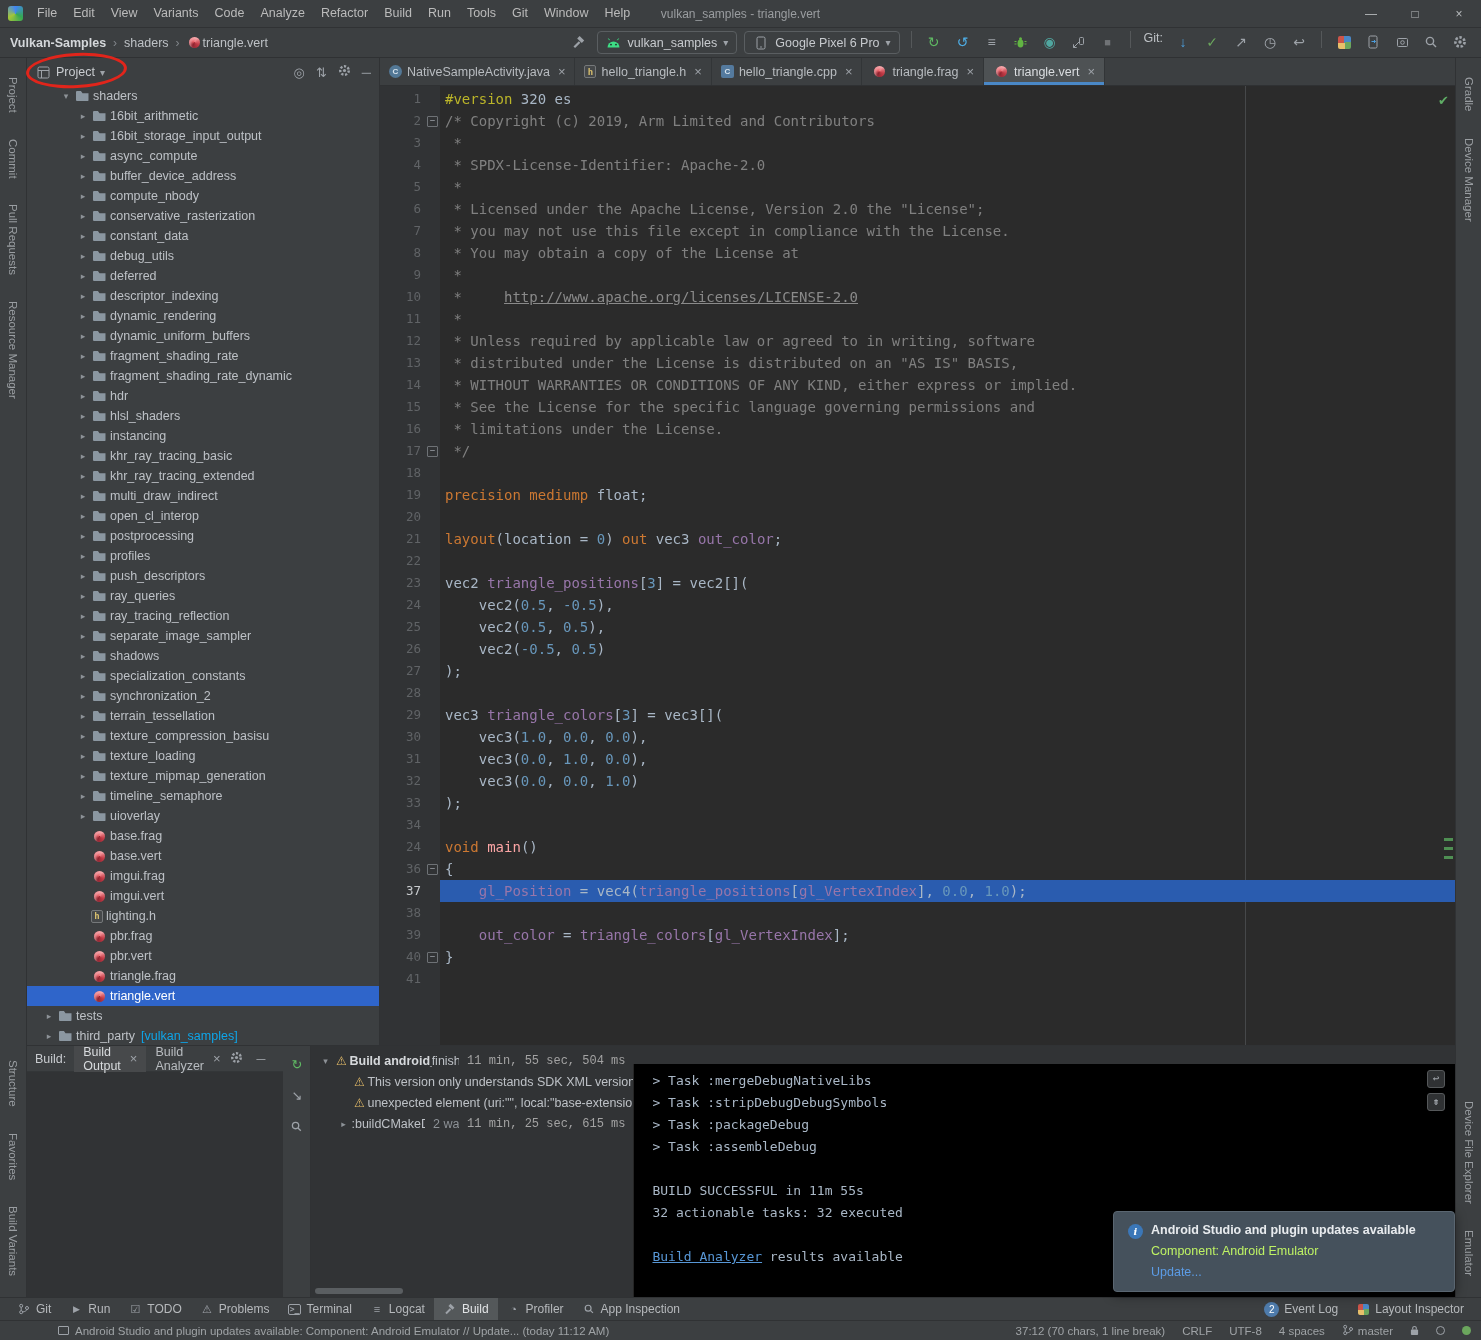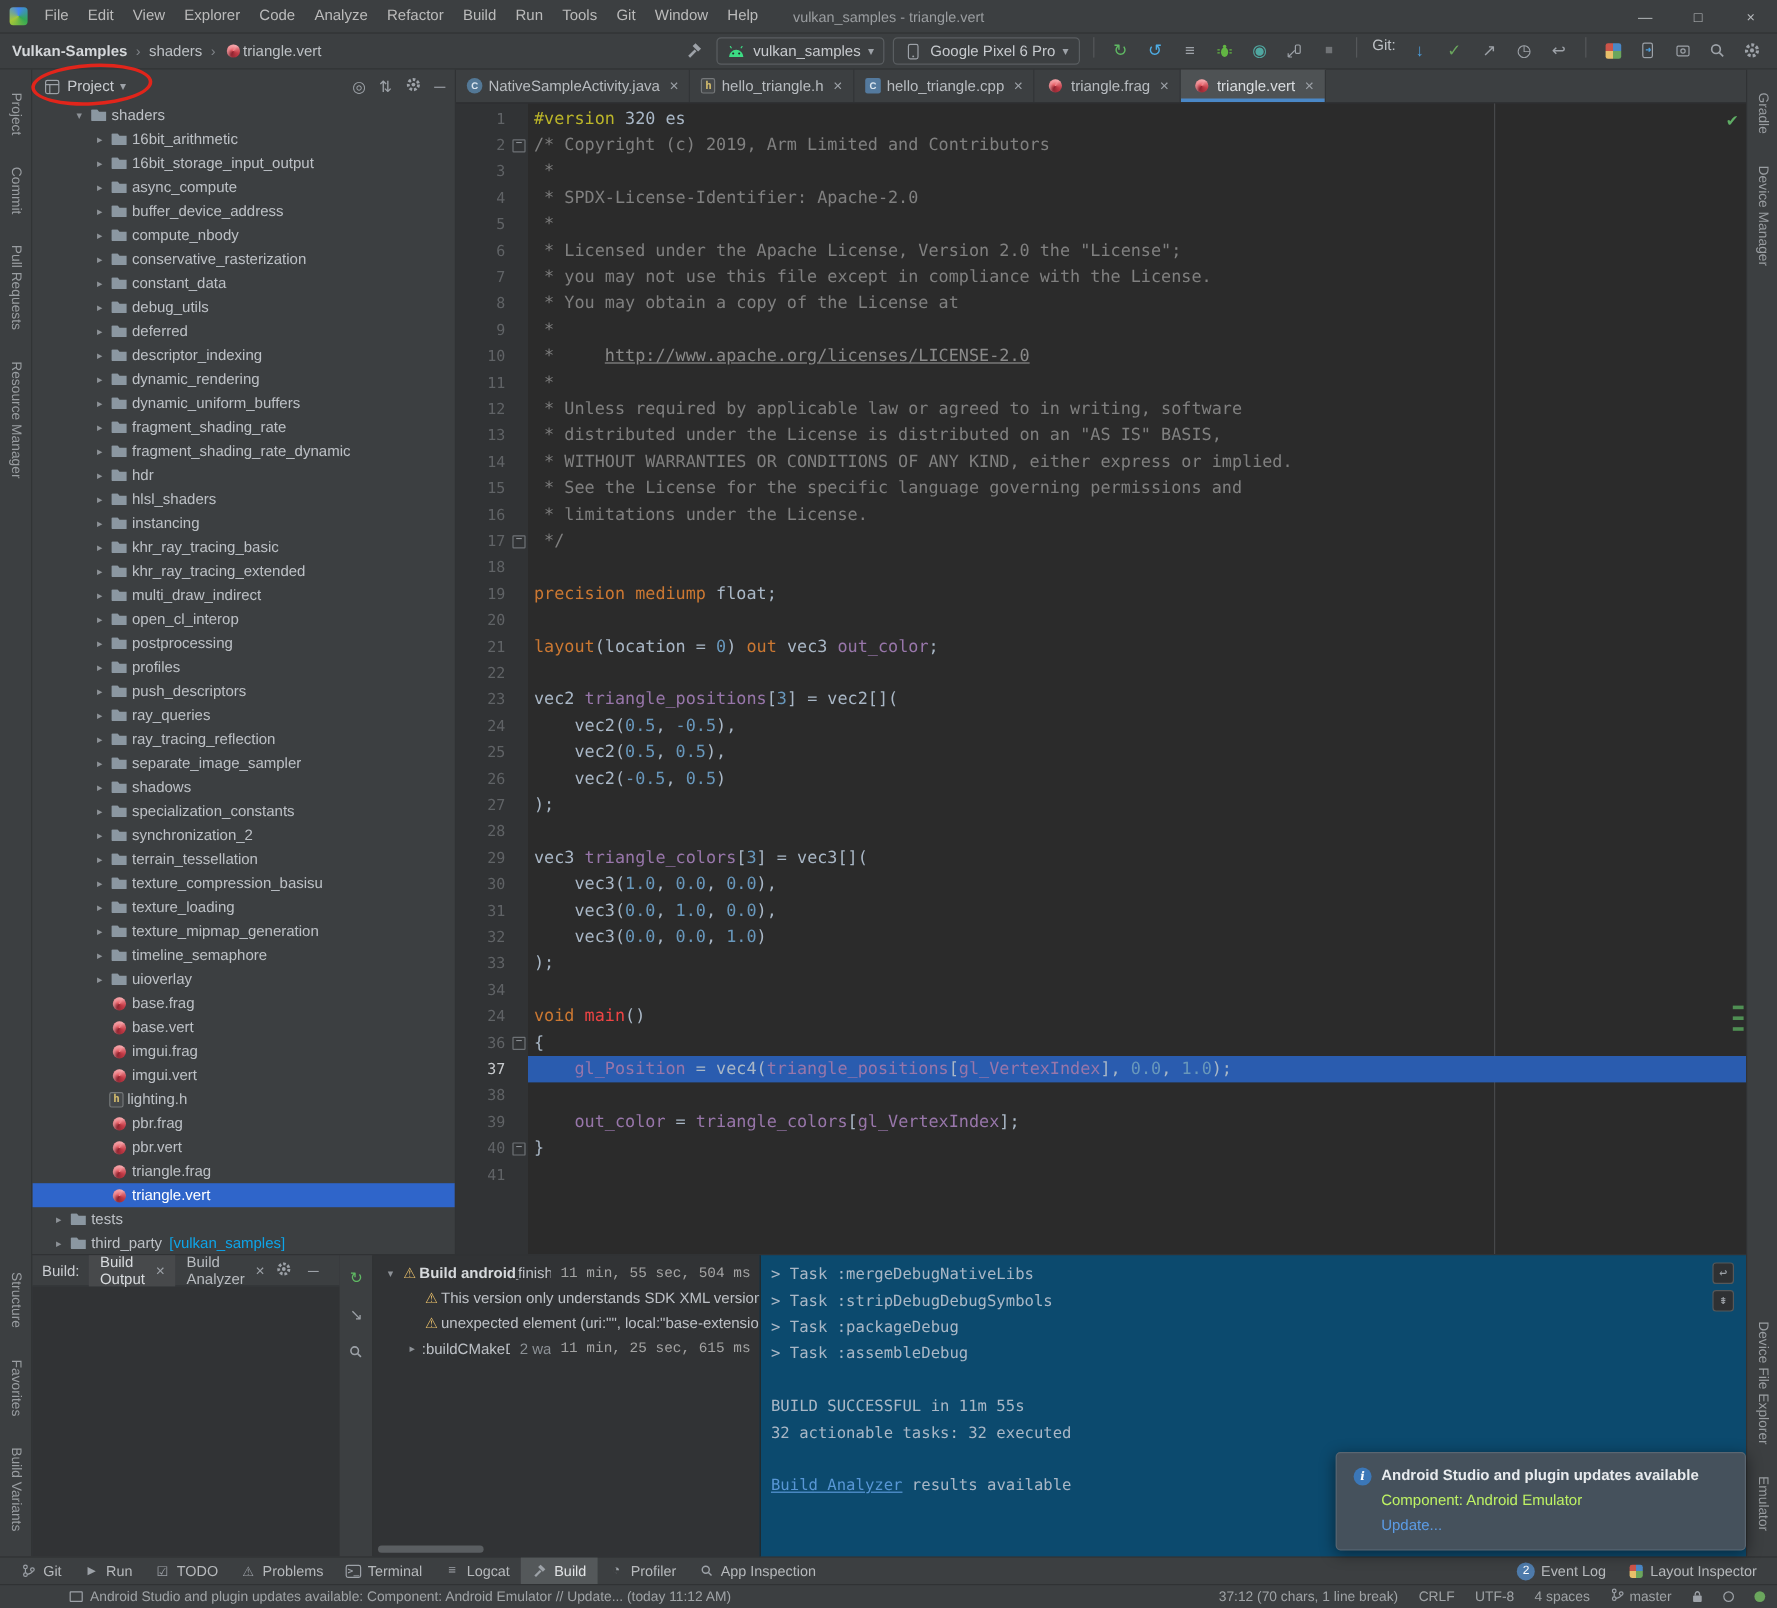--- a/index.html
+++ b/index.html
@@ -75,21 +75,21 @@
   .foldbox{width:15px;flex:0 0 15px;height:22px;display:inline-flex;align-items:center;justify-content:center;}
   .foldbox.fm::before{content:"−";display:block;width:9px;height:9px;line-height:7px;text-align:center;font-size:9px;color:#9da2a8;border:1px solid #6e7276;border-radius:1px;background:#313335;}
   .code{flex:1;position:relative;padding-top:2px;font:14px/22px "DejaVu Sans Mono",monospace;color:#a9b7c6;white-space:pre;min-width:0;}
   .cl{height:22px;position:relative;z-index:1;padding-left:5px;}
   .cl.sel{background:#2a5caf;}
   .tk-kw{color:#cc7832;}
   .tk-num{color:#6897bb;}
   .tk-cm{color:#808080;}
   .tk-cml{color:#8a8a8a;text-decoration:underline;}
   .tk-var{color:#9876aa;}
-  .tk-fn{color:#ef4444;}
+  .tk-fn{color:#fca5a5;}
   .tk-mac{color:#bbb529;}
   .tk-pl{color:#a9b7c6;}
   .margin-guide{position:absolute;left:865px;top:0;bottom:0;width:1px;background:#46484a;z-index:0;}
   .okcheck{position:absolute;top:7px;right:6px;color:#5fad65;font-size:13px;z-index:5;}
   .tick{position:absolute;right:2px;width:9px;height:3px;background:#4f8f53;z-index:5;}
 
   
   .build{height:252px;flex:0 0 252px;display:flex;flex-direction:row;background:#313335;border-top:1px solid #303234;}
   .build-header{height:26px;flex:0 0 26px;background:#3c3f41;display:flex;align-items:center;padding:0 8px;font-size:12.5px;border-bottom:1px solid #333638;}
   .build-label{color:#c9ccd0;margin-right:8px;}
@@ -99,21 +99,21 @@
   .build-content{flex:1;display:flex;min-height:0;}
   .bstrip{width:28px;flex:0 0 28px;background:#3c3f41;border-right:1px solid #303234;display:flex;flex-direction:column;align-items:center;gap:13px;padding-top:9px;}
   .bstrip .tb-icon{min-width:18px;height:18px;font-size:13px;}
   .btree{width:322px;flex:0 0 322px;background:#313335;padding-top:4px;font-size:12.5px;position:relative;overflow:hidden;}
   .btrow{height:21px;display:flex;align-items:center;white-space:nowrap;overflow:hidden;color:#bdc1c6;}
   .blabel{overflow:hidden;flex:0 1 auto;}
   .blabel.boldl{font-weight:bold;color:#d6d9dc;}
   .bnote{color:#8d9297;margin-left:8px;overflow:hidden;flex:0 1 auto;}
   .dur{margin-left:auto;color:#a3a3a3;padding:0 8px 0 8px;flex:0 0 auto;font-size:12px;font-family:Liberation Mono, monospace;}
   .hthumb{position:absolute;left:4px;bottom:3px;width:88px;height:6px;border-radius:3px;background:#5a5e61;}
-  .bconsole{flex:1;background:#0c4a6e;border-left:1px solid #252525;position:relative;padding:6px 8px;font:13px/22px "DejaVu Sans Mono",monospace;color:#bcbfc4;min-width:0;}
+  .bconsole{flex:1;background:#000000;border-left:1px solid #252525;position:relative;padding:6px 18px;font:13px/22px "DejaVu Sans Mono",monospace;color:#bcbfc4;min-width:0;margin-top:18px;}
   .consline{height:22px;white-space:pre;}
   .clink{color:#5897d6;text-decoration:underline;}
   .cons-icons{position:absolute;top:6px;right:10px;display:flex;flex-direction:column;gap:5px;}
   .cbox{width:18px;height:18px;border:1px solid #55585a;border-radius:3px;display:flex;align-items:center;justify-content:center;color:#9da2a8;font-size:11px;background:#2f3133;}
 
   
   .bottombar{height:23px;flex:0 0 23px;background:#3c3f41;border-top:1px solid #303234;display:flex;align-items:center;padding:0 8px;font-size:12px;color:#b6b9bc;}
   .bitem{display:flex;align-items:center;gap:5px;padding:0 9px;height:23px;cursor:default;}
   .bitem.active{background:#54585a;color:#e2e4e6;}
   .bicon{width:14px;display:inline-flex;justify-content:center;align-items:center;color:#9da2a8;}
@@ -140,21 +140,21 @@
 <body>
 
 <div class="win">
 
   <div class="titlebar">
     <span class="as-logo"></span>
     <nav class="menubar" id="menu-bar">
         <span class="menu-item">File</span>
         <span class="menu-item">Edit</span>
         <span class="menu-item">View</span>
-        <span class="menu-item">Explorer</span>
+        <span class="menu-item">Variants</span>
         <span class="menu-item">Code</span>
         <span class="menu-item">Analyze</span>
         <span class="menu-item">Refactor</span>
         <span class="menu-item">Build</span>
         <span class="menu-item">Run</span>
         <span class="menu-item">Tools</span>
         <span class="menu-item">Git</span>
         <span class="menu-item">Window</span>
         <span class="menu-item">Help</span>
       </nav>

